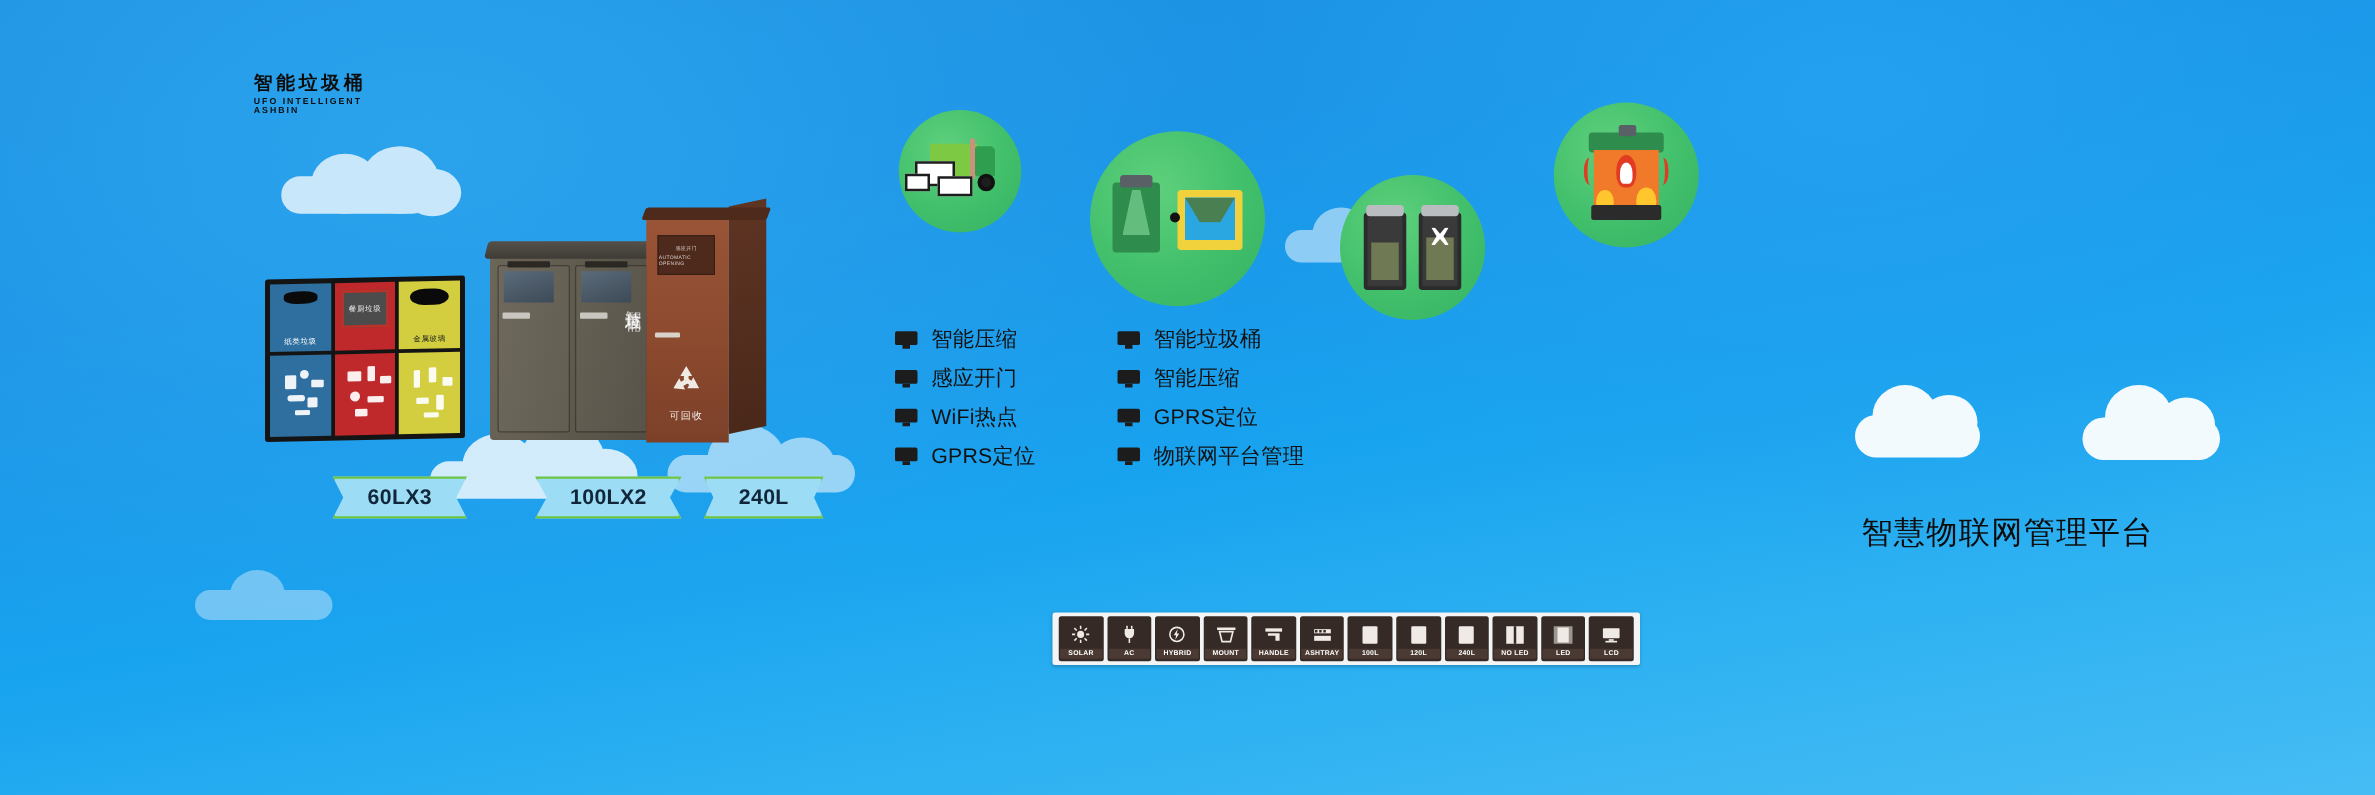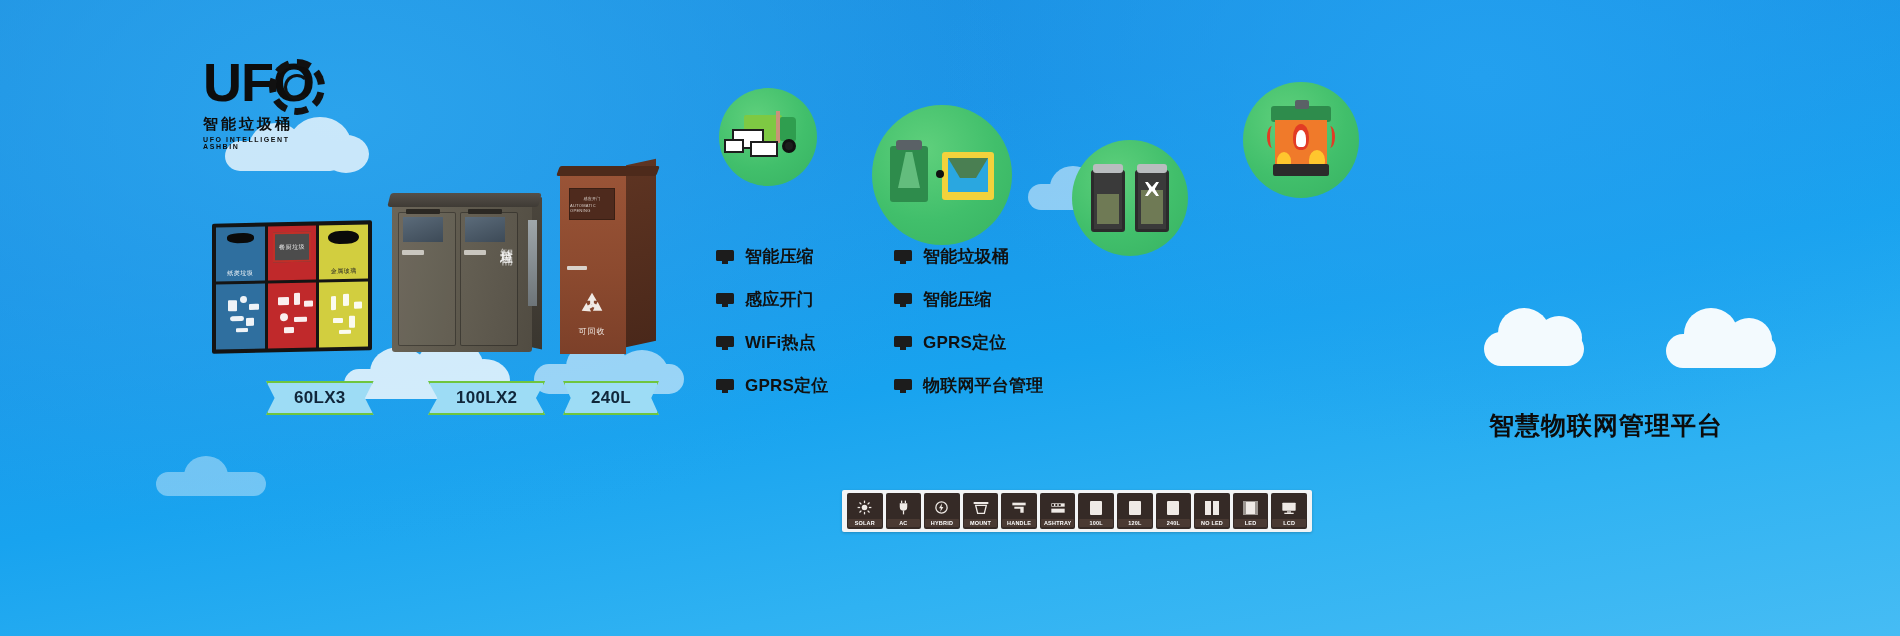--- a/index.html
+++ b/index.html
@@ -76,21 +76,21 @@
   .dbl-slot { position:absolute; width: 22px; height: 5px; background: #c9c6bf; border-radius:1px; }
   .dbl-vert { position:absolute; right: 18px; top: 38px; width: 16px;
               font-size: 13px; color: rgba(255,255,255,.6); line-height: 15px;
               letter-spacing: 1px; writing-mode: vertical-rl; }
   .dbl-side { position:absolute; right:-10px; top:-4px; width:14px; bottom:4px;
               background: linear-gradient(180deg,#4b463d,#3a362f); transform: skewY(12deg); }
   .dbl-pane { position:absolute; right:-5px; top: 20px; width: 9px; height: 86px;
               background: linear-gradient(180deg,#9fa7ab,#6d7478); }
 
   
-  #bin-brown { left: 560px; top: 172px; width: 96px; height: 182px; }
+  #bin-brown { left: 517px; top: 172px; width: 96px; height: 182px; }
   .brn-face { position:absolute; left:0; top:0; width: 66px; height: 100%;
               background: linear-gradient(180deg,#9a5437 0%,#8c4a2f 55%,#7c4029 100%); }
   .brn-side { position:absolute; left: 66px; top: -10px; width: 30px; height: 100%;
               background: linear-gradient(180deg,#5e3422,#4a281a); transform: skewY(-12deg); }
   .brn-top { position:absolute; left:-2px; top:-6px; width: 100px; height: 10px;
              background:#4d2a1b; transform: skewX(-20deg); border-radius:2px; }
   .brn-screen { position:absolute; left: 9px; top: 16px; width: 46px; height: 32px;
                 background: #4e2a1d; border:1px solid #3a1f14; display:flex;
                 flex-direction:column; align-items:center; justify-content:center; gap:2px; }
   .brn-screen b { font-size: 4px; color:#d8cfc9; font-weight:400; letter-spacing:.3px;}
@@ -128,22 +128,22 @@
                  background:#1d1d1d; border: 4px solid #111; top: 50px; }
   .truck-scr { position:absolute; background:#fff; border: 2px solid #1d1d1d; }
 
   
   .mini-bin { position:absolute; background:#3c9f57; border-radius: 2px; }
 
   
   .fire-bin { position:absolute; left: 26px; top: 16px; width: 62px; height: 80px; }
 
   
-  #features { position: absolute; left: 716px; top: 245px; width: 380px;
-              display: grid; grid-template-columns: 178px 202px; row-gap: 20px; font-weight: bold; }
+  #features { position: absolute; left: 716px; top: 260px; width: 380px;
+              display: grid; grid-template-columns: 178px 202px; row-gap: 8px; }
   .feat { display: flex; align-items: center; gap: 11px; }
   .feat-icon { width: 18px; height: 14px; position: relative; flex: 0 0 18px; }
   .feat-icon i { position:absolute; left:0; top:0; width: 18px; height: 11px;
                  background:#1c1c1c; border-radius: 1.5px; display:block; }
   .feat-icon i::after { content:""; position:absolute; left: 6px; top: 11px;
                         width: 6px; height: 3px; background:#1c1c1c; }
   .feat-label { font-size: 17px; color: #111; letter-spacing: .2px; white-space: nowrap; }
 
   
   #strip { position: absolute; left: 842px; top: 490px; width: 470px; height: 42px;
@@ -186,21 +186,21 @@
   .pf-stand { position:absolute; left: 96px; top: 168px; width: 34px; height: 18px; background:#fff; }
   .pf-base { position:absolute; left: 74px; top: 184px; width: 78px; height: 7px; background:#fff; border-radius: 3px; }
   .pf-tablet { position:absolute; left: -6px; top: 84px; width: 46px; height: 60px;
                background:#fff; border-radius: 4px; padding: 4px; }
   .pf-phone { position:absolute; right: 84px; top: 86px; width: 30px; height: 62px;
               background:#fff; border-radius: 5px; padding: 4px 3px; }
   .pf-mini { width:100%; height:100%; background:
       repeating-linear-gradient(90deg,#cfe6c6 0 1px,#e9f4e6 1px 9px),
       repeating-linear-gradient(0deg,#cfe6c6 0 1px,#e9f4e6 1px 8px); }
   .pf-caption { position: absolute; left: 1489px; top: 409px; width: 300px; text-align: left;
-                font-size: 25px; color: #0c0c0c; letter-spacing: 1px; font-weight: 700; }
+                font-size: 25px; color: #0c0c0c; letter-spacing: 1px; font-weight: 400; }
   .pin { position:absolute; width: 15px; height: 15px; border-radius:50%;
          background:#fff; border: 2px solid #3ea0d8; }
 </style>
 </head>
 <body>
 
 <div id="banner">
 
   <div class="cloudgrp" style="left:215px;top:115px;width:170px;height:60px;opacity:.75">
     <span style="left:10px;top:26px;width:120px;height:30px;border-radius:18px"></span>
@@ -223,24 +223,20 @@
     <span style="left:8px;top:24px;width:110px;height:26px;border-radius:14px"></span>
     <span style="left:30px;top:6px;width:46px;height:42px"></span>
     <span style="left:66px;top:2px;width:52px;height:46px"></span>
   </div>
   <div class="cloudgrp" style="left:148px;top:452px;width:150px;height:46px;opacity:.38">
     <span style="left:8px;top:20px;width:110px;height:24px;border-radius:14px"></span>
     <span style="left:36px;top:4px;width:44px;height:40px"></span>
   </div>
 
   <div id="logo">
-    <div style="position:relative;height:58px">
-      <div class="logo-word">UFO</div>
-      <div class="logo-ring"></div>
-    </div>
     <div class="logo-cn">智能垃圾桶</div>
     <div class="logo-en">UFO INTELLIGENT ASHBIN</div>
   </div>
 
   <div class="bin" id="bin-triple">
     <div class="tri-frame">
       <div class="tri-col">
         <div class="tri-top c-blue">
           <div class="tri-slot"></div>
           <div class="tri-label">纸类垃圾</div>

